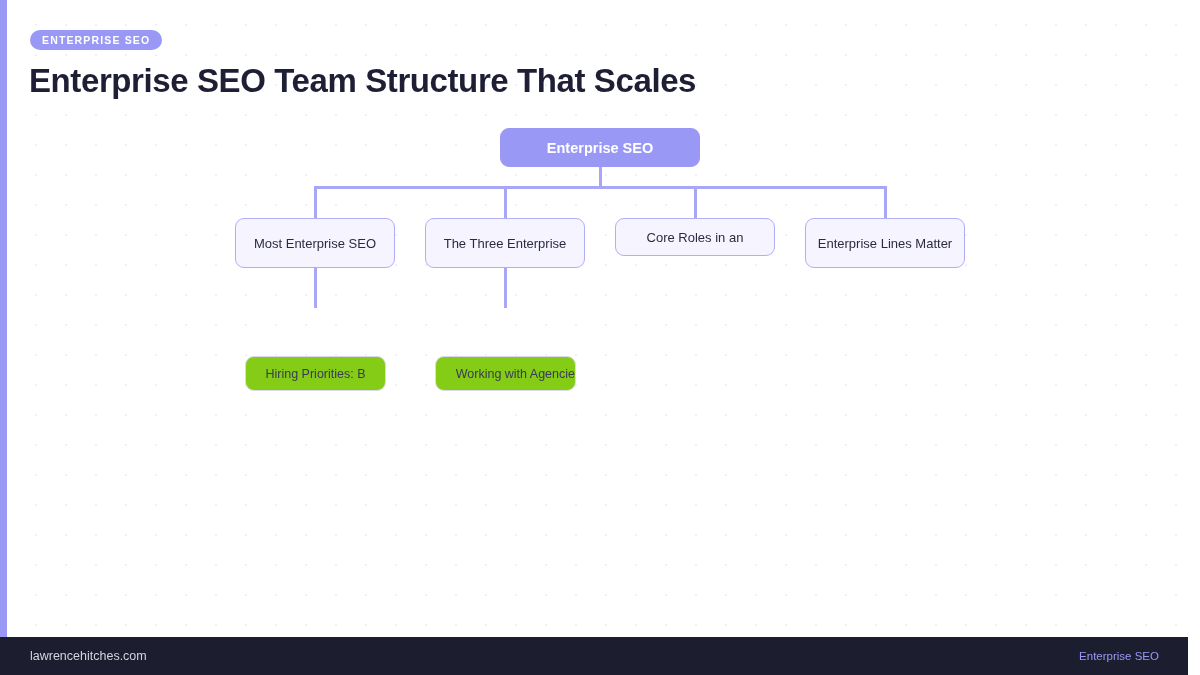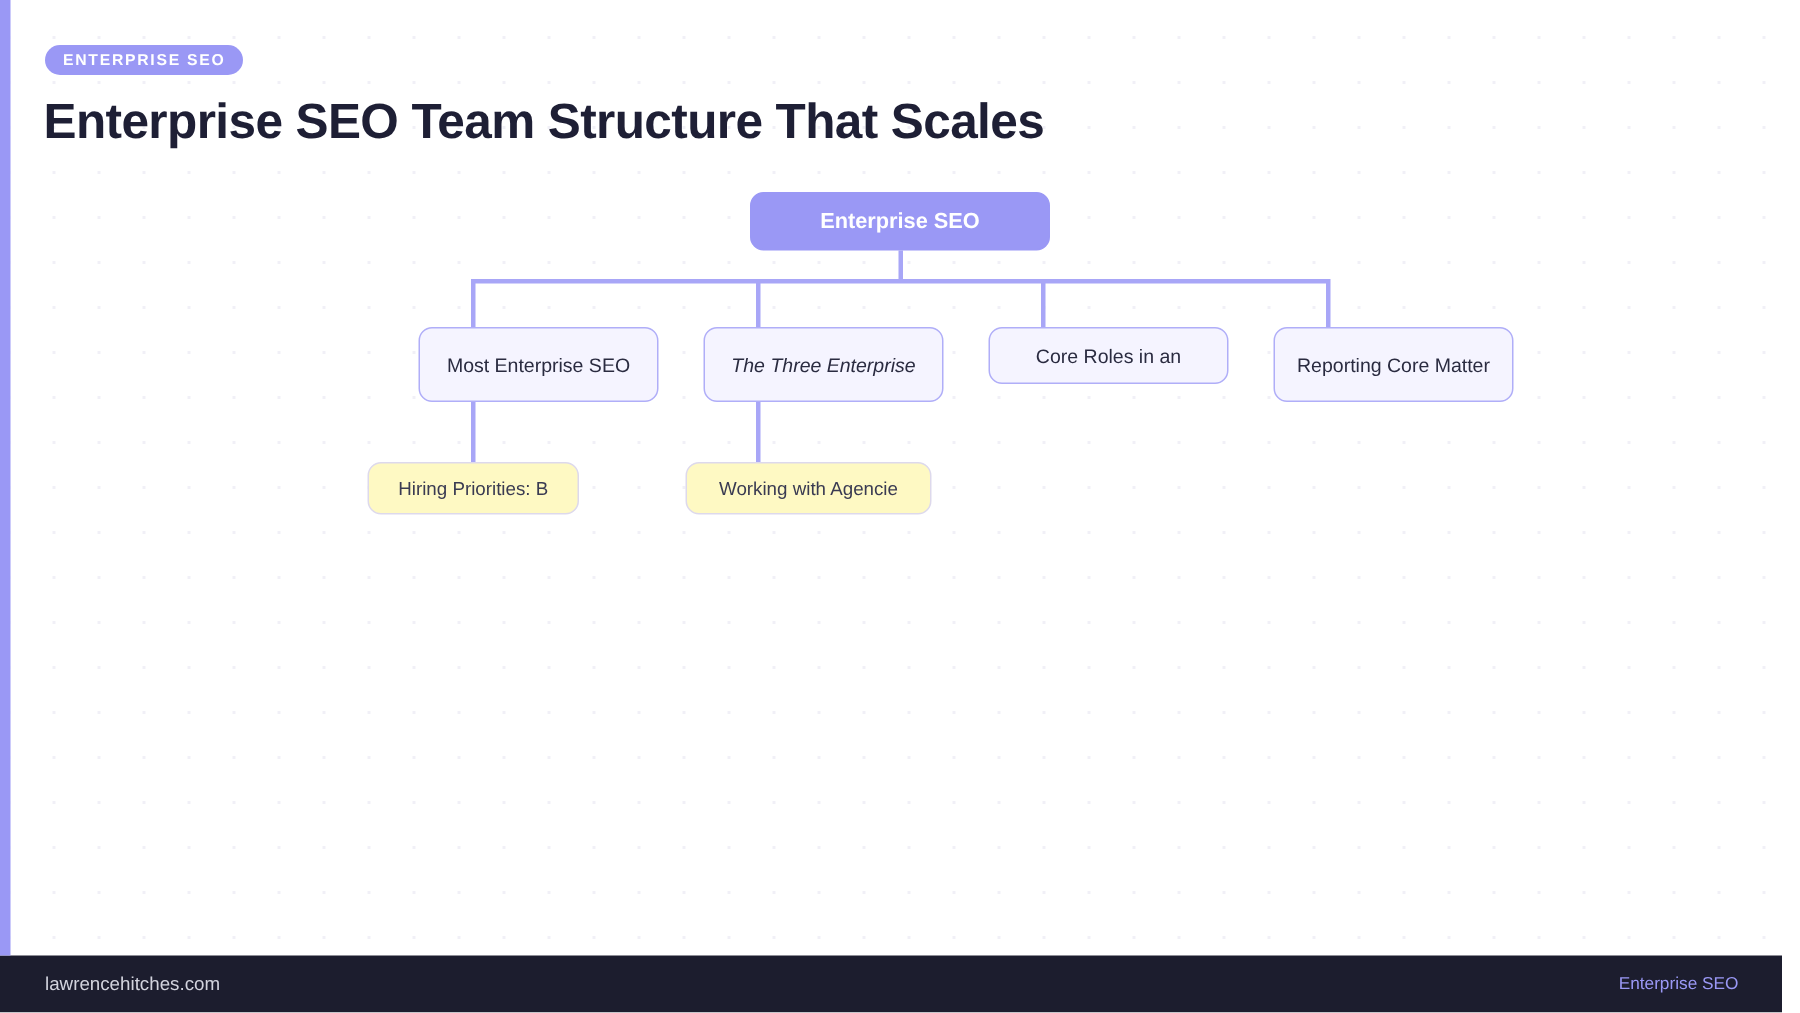--- a/index.html
+++ b/index.html
@@ -88,29 +88,29 @@
     font-size:14.5px;
     font-weight:bold;
   }
 
   .node-l2 {
     background:#f5f4ff;
     border:1.6px solid #b0aef8;
     border-radius:9px;
     color:#2a2b40;
     font-size:13px;
-    margin-left:44px;
   }
 
   .node-l3 {
-    background:#fef9c3;
+    background:#84cc16;
     border:1.3px solid #ddd9ec;
     border-radius:9px;
     color:#3a3b52;
     font-size:12.5px;
+    margin-top:48px;
   }
 
   
   .footer {
     position:absolute;
     left:0; bottom:0;
     width:1188px; height:38px;
     background:#1c1d2e;
   }
   .footer-left {
@@ -152,37 +152,37 @@
   <div class="line line-v" style="left:504px; top:268px; height:40px;"></div>
 
   <div class="node node-root" style="left:500px; top:128px; width:200px; height:39px;">
     <span>Enterprise SEO</span>
   </div>
 
   <div class="node node-l2" style="left:235px; top:218px; width:160px; height:50px;">
     <span>Most Enterprise SEO</span>
   </div>
 
-  <div class="node node-l2" style="left:425px; top:218px; width:160px; height:50px;font-style:italic;">
+  <div class="node node-l2" style="left:425px; top:218px; width:160px; height:50px;">
     <span>The Three Enterprise</span>
   </div>
 
   <div class="node node-l2" style="left:615px; top:218px; width:160px; height:38px;">
     <span>Core Roles in an</span>
   </div>
 
   <div class="node node-l2" style="left:805px; top:218px; width:160px; height:50px;">
-    <span>Reporting Core Matter</span>
+    <span>Enterprise Lines Matter</span>
   </div>
 
   <div class="node node-l3" style="left:245px; top:308px; width:141px; height:35px;">
     <span>Hiring Priorities:  B</span>
   </div>
 
-  <div class="node node-l3" style="left:457px; top:308px; width:164px; height:35px;">
+  <div class="node node-l3" style="left:435px; top:308px; width:141px; height:35px;justify-content:flex-end;">
     <span>Working with Agencie</span>
   </div>
 
   <div class="footer">
     <div class="footer-left">lawrencehitches.com</div>
     <div class="footer-right">Enterprise SEO</div>
   </div>
 
 </div>
 

